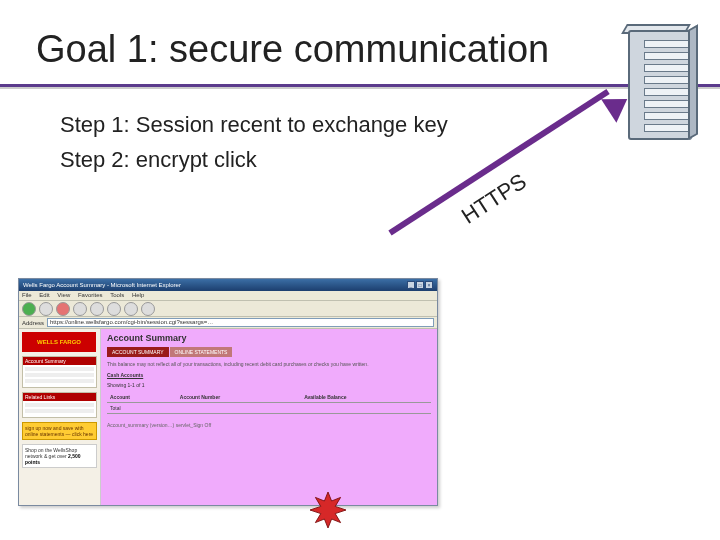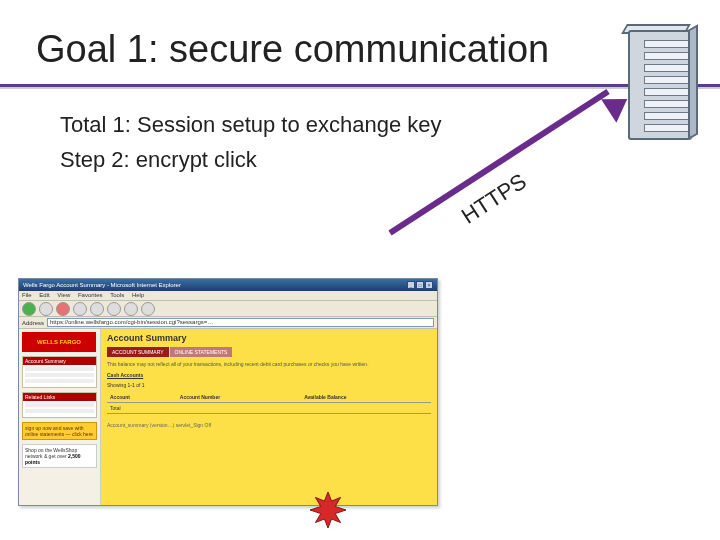--- a/index.html
+++ b/index.html
@@ -138,21 +138,21 @@
     font-family: Verdana, sans-serif;
   }
 
   
   .browser {
     position: absolute;
     top: 278px;
     left: 18px;
     width: 420px;
     height: 228px;
-    background: #fde047;
+    background: #f0abfc;
     border: 1px solid #7a8aa0;
     box-shadow: 2px 2px 3px rgba(0,0,0,0.2);
     font-size: 6px;
     color: #333;
   }
   .browser-titlebar {
     height: 12px;
     background: linear-gradient(#3b6ea5, #1c3e6e);
     color: #fff;
     font-size: 6px;
@@ -339,21 +339,21 @@
 <body>
 
 <div class="slide">
   <div class="title">Goal 1: secure communication</div>
   <div class="title-underline">
     <div class="shadow"></div>
     <div class="bar"></div>
   </div>
 
   <div class="steps">
-    <div>Total 1:  Session setup to exchange key</div>
+    <div>Step 1:  Session recent to exchange key</div>
     <div>Step 2:  encrypt click</div>
   </div>
 
   <div class="server">
     <div class="server-top"></div>
     <div class="server-body">
       <div class="server-slot" style="top:8px"></div>
       <div class="server-slot" style="top:20px"></div>
       <div class="server-slot" style="top:32px"></div>
       <div class="server-slot" style="top:44px"></div>

